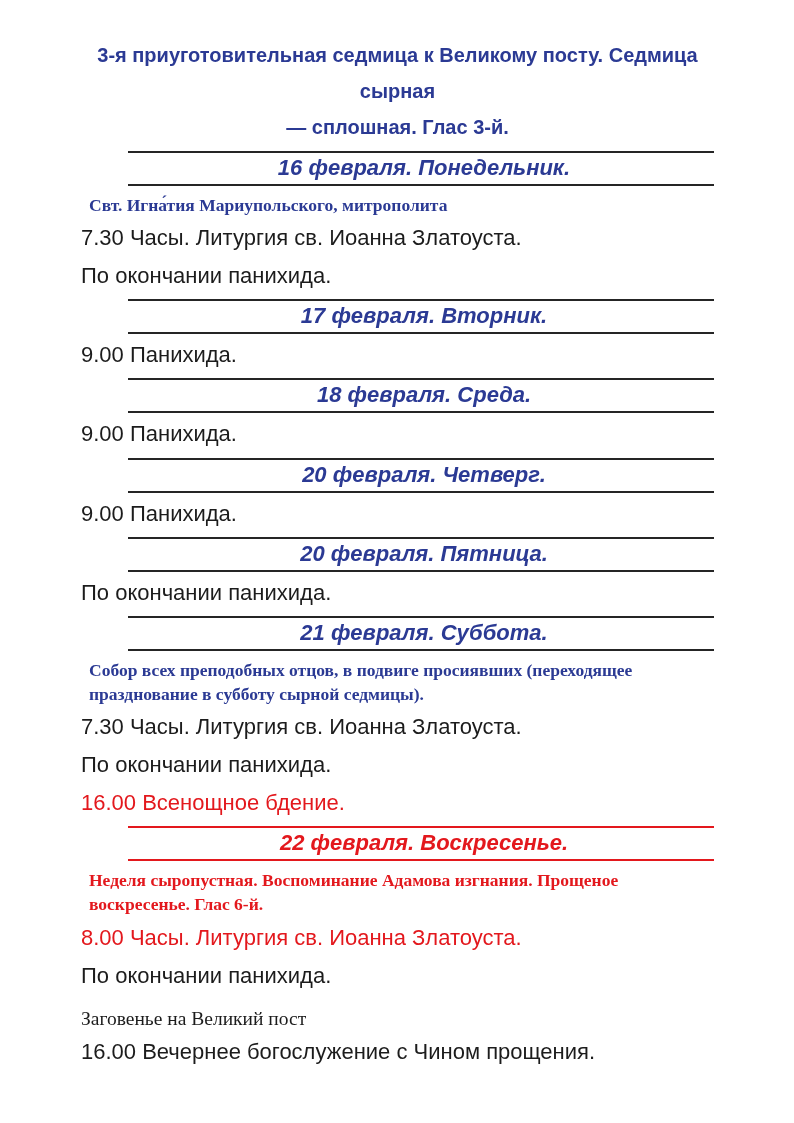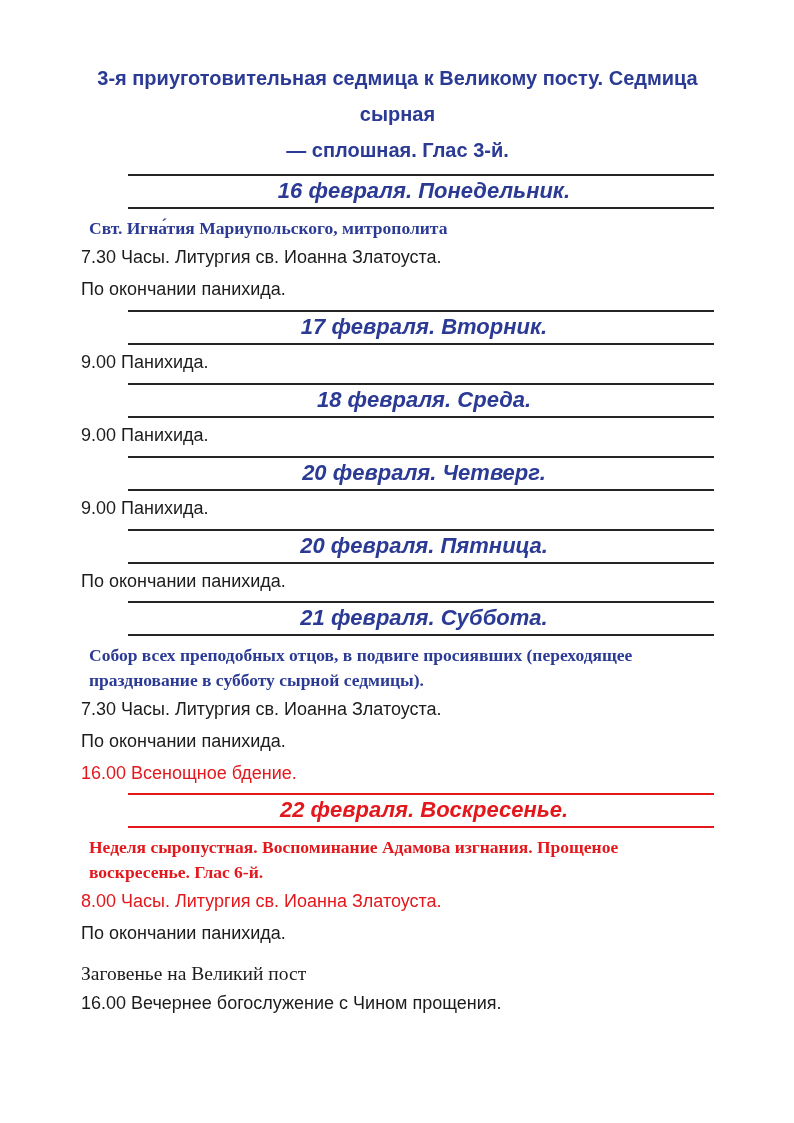--- a/index.html
+++ b/index.html
@@ -7,21 +7,21 @@
     padding: 0;
     background: #ffffff;
   }
   .page {
     position: relative;
     width: 728px;
     height: 1123px;
     margin: 0 auto;
     background: #ffffff;
     box-sizing: border-box;
-    padding: 60px 47px 0 48px;
+    padding: 37px 47px 0 48px;
     font-family: "Liberation Sans", sans-serif;
     color: var(--text, #1c1c1c);
     overflow: hidden;
   }
   .doc-title {
     color: var(--blue, #2b3a94);
     font-size: 20px;
     font-weight: 600;
     line-height: 36px;
     text-align: center;
@@ -36,21 +36,21 @@
     font-style: italic;
     font-weight: bold;
     font-size: 22px;
     line-height: 26px;
     text-align: center;
   }
   .day-heading.blue { color: var(--blue, #2b3a94); }
   .day-heading.red  { color: var(--red, #e3181d); border-color: var(--red, #e3181d); }
   p.item {
     margin: 4px 0;
-    font-size: 18px;
+    font-size: 22px;
     line-height: 1.55;
   }
   p.item.body     { color: var(--text, #1c1c1c); }
   p.item.body-red { color: var(--red, #e3181d); }
   p.item.feast-blue,
   p.item.feast-red {
     font-family: "Liberation Serif", serif;
     font-weight: bold;
     font-size: 17.5px;
     line-height: 1.38;

